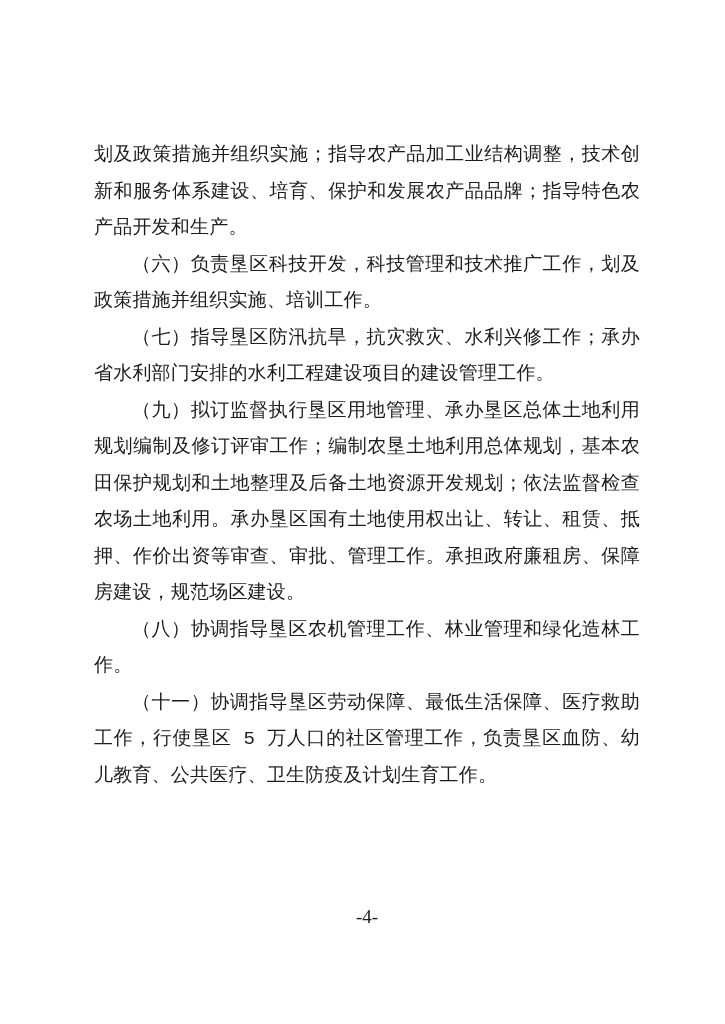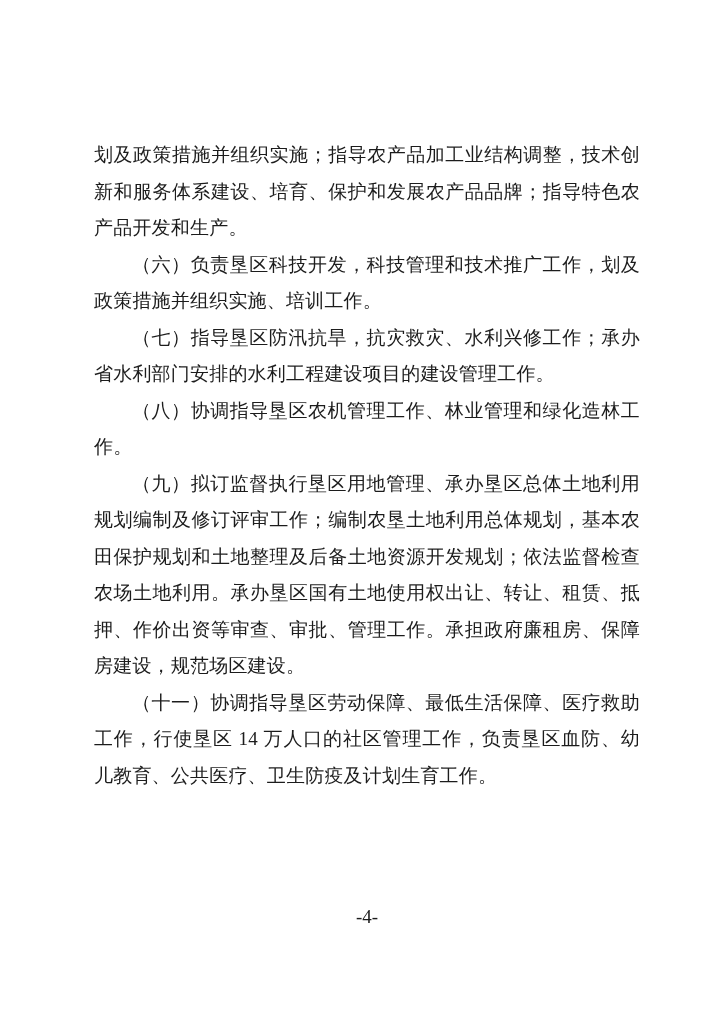--- a/index.html
+++ b/index.html
@@ -22,20 +22,21 @@
   .text-block {
     position: absolute;
     left: 94px;
     top: 137px;
     width: 546px;
     font-size: 19px;
     line-height: 36.5px;
     color: #1c1c1c;
     text-align: justify;
     letter-spacing: 0.2px;
+    font-family: Liberation Mono, monospace;
   }
   .para {
     margin: 0;
     padding: 0;
     text-indent: 2em;
   }
   .para.no-indent {
     text-indent: 0;
   }
   .page-number {
@@ -50,18 +51,18 @@
   }
 </style>
 </head>
 <body>
 
 <div class="doc-page">
   <div class="text-block">
     <p class="para no-indent">划及政策措施并组织实施；指导农产品加工业结构调整，技术创新和服务体系建设、培育、保护和发展农产品品牌；指导特色农产品开发和生产。</p>
     <p class="para">（六）负责垦区科技开发，科技管理和技术推广工作，划及政策措施并组织实施、培训工作。</p>
     <p class="para">（七）指导垦区防汛抗旱，抗灾救灾、水利兴修工作；承办省水利部门安排的水利工程建设项目的建设管理工作。</p>
+    <p class="para">（九）拟订监督执行垦区用地管理、承办垦区总体土地利用规划编制及修订评审工作；编制农垦土地利用总体规划，基本农田保护规划和土地整理及后备土地资源开发规划；依法监督检查农场土地利用。承办垦区国有土地使用权出让、转让、租赁、抵押、作价出资等审查、审批、管理工作。承担政府廉租房、保障房建设，规范场区建设。</p>
     <p class="para">（八）协调指导垦区农机管理工作、林业管理和绿化造林工作。</p>
-    <p class="para">（九）拟订监督执行垦区用地管理、承办垦区总体土地利用规划编制及修订评审工作；编制农垦土地利用总体规划，基本农田保护规划和土地整理及后备土地资源开发规划；依法监督检查农场土地利用。承办垦区国有土地使用权出让、转让、租赁、抵押、作价出资等审查、审批、管理工作。承担政府廉租房、保障房建设，规范场区建设。</p>
-    <p class="para">（十一）协调指导垦区劳动保障、最低生活保障、医疗救助工作，行使垦区 14 万人口的社区管理工作，负责垦区血防、幼儿教育、公共医疗、卫生防疫及计划生育工作。</p>
+    <p class="para">（十一）协调指导垦区劳动保障、最低生活保障、医疗救助工作，行使垦区 5 万人口的社区管理工作，负责垦区血防、幼儿教育、公共医疗、卫生防疫及计划生育工作。</p>
   </div>
   <div class="page-number">-4-</div>
 </div>
 
 </body></html>

